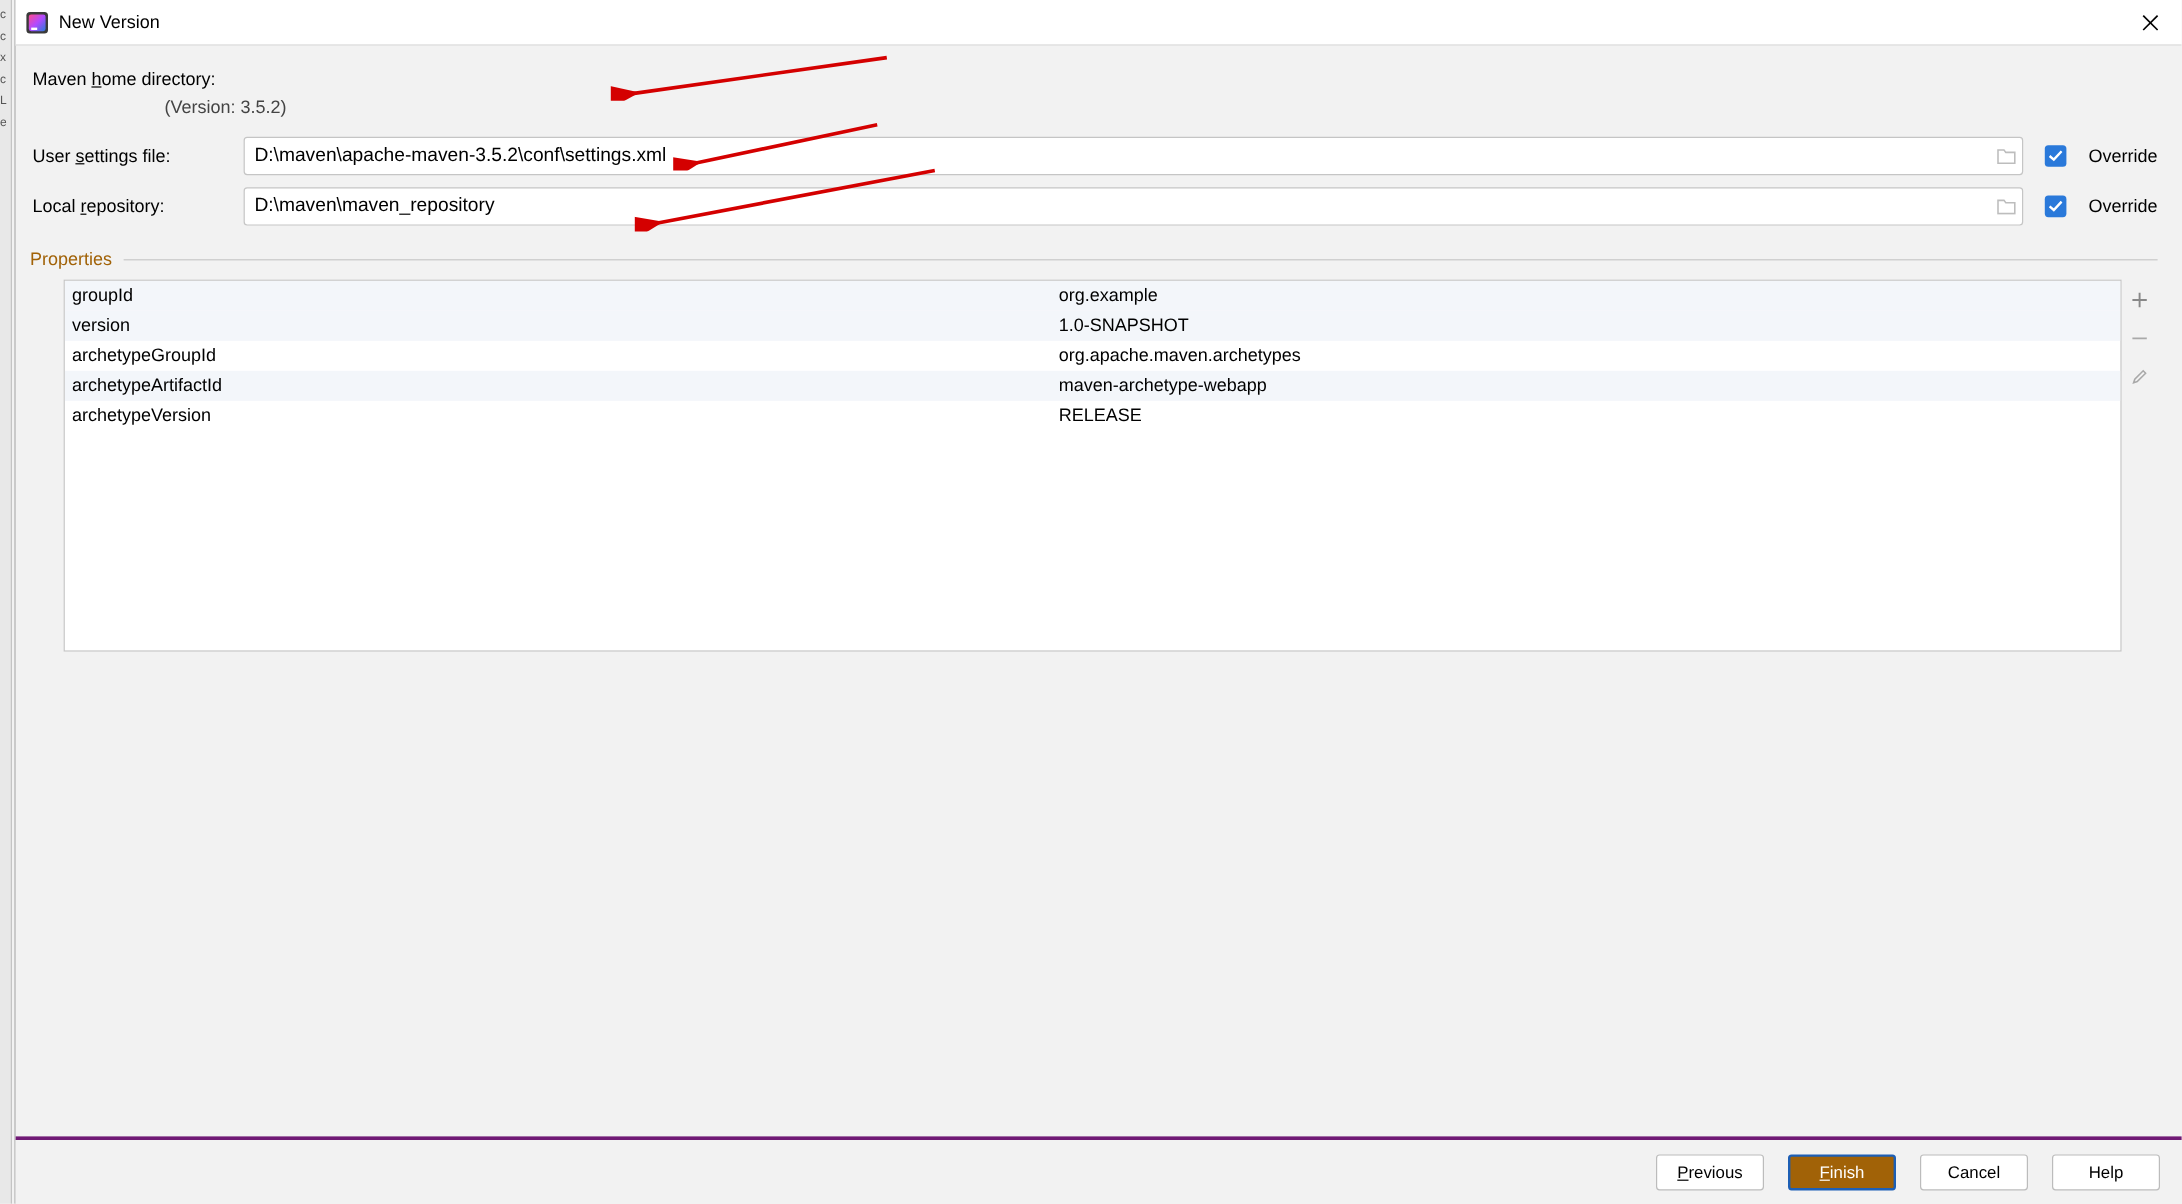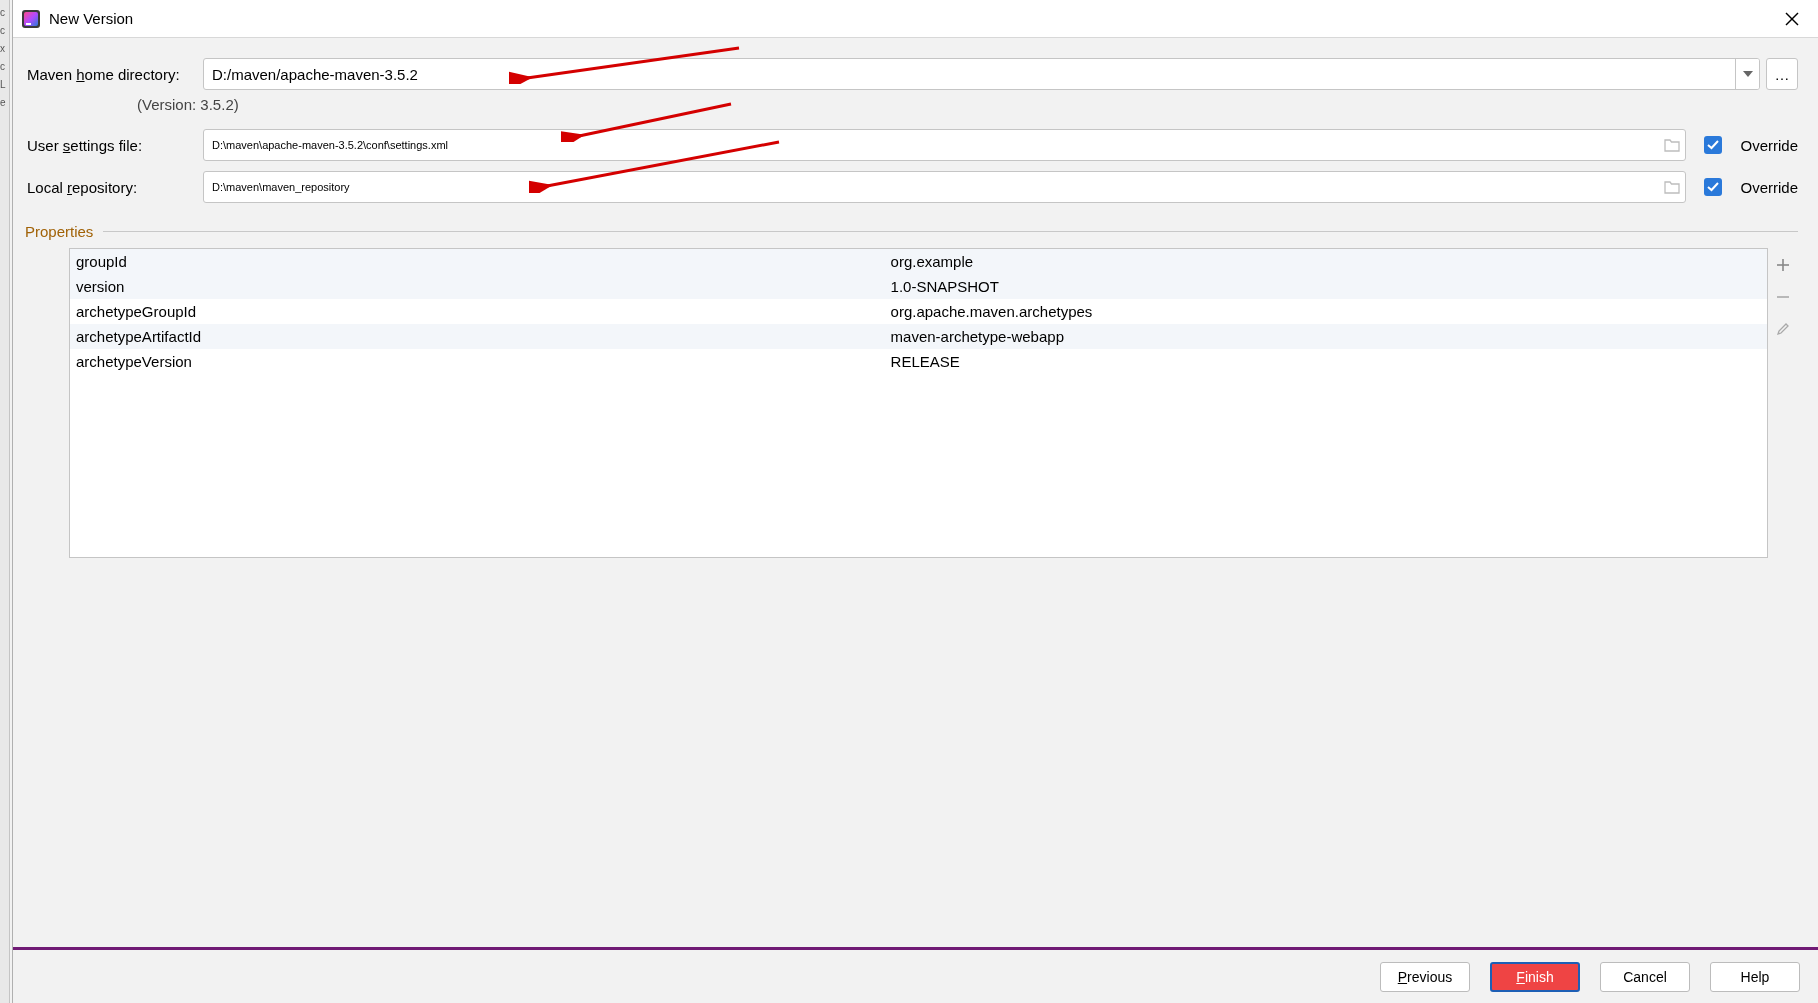--- a/index.html
+++ b/index.html
@@ -127,21 +127,21 @@
   display: flex;
   background: #fff;
   border: 1px solid #c5c5c5;
   border-radius: 3px;
   align-items: center;
 }
 .text-field input[type=text] {
   flex: 1;
   border: none;
   padding: 0 8px;
-  font-size: 11px;
+  font-size: 16px;
   font-family: inherit;
   outline: none;
   background: transparent;
 }
 .folder-icon {
   width: 26px; height: 100%;
   display: flex; align-items: center; justify-content: center;
   color: #bdbdbd;
   cursor: pointer;
 }
@@ -168,21 +168,21 @@
 .section-header span { color: #a16207; text-align: right; }
 .section-header .line {
   flex: 1;
   height: 1px;
   background: #c8c8c8;
   margin-left: 10px;
 }
 .props-area {
   display: flex;
   align-items: stretch;
-  margin-left: 44px;
+  margin-left: 28px;
 }
 .props-table {
   flex: 1;
   border: 1px solid #c5c5c5;
   background: #fff;
   height: 310px;
   overflow: hidden;
 }
 .props-table .row {
   display: flex;
@@ -228,21 +228,21 @@
   height: 30px;
   padding: 0 16px;
   border: 1px solid #bcbcbc;
   border-radius: 3px;
   background: #fff;
   font-size: 14px;
   font-family: inherit;
   cursor: pointer;
 }
 .btn.primary {
-  background: #ef4444;
+  background: #a16207;
   border: 2px solid #1d5fb5;
   color: #fff;
   font-weight: 500;
   text-align: center;
 }
 .arrow {
   position: absolute;
   pointer-events: none;
 }
 </style>
@@ -281,31 +281,20 @@
           <line x1="1" y1="1" x2="13" y2="13" stroke="#000" stroke-width="1.4"></line>
           <line x1="13" y1="1" x2="1" y2="13" stroke="#000" stroke-width="1.4"></line>
         </svg>
     </div>
   </div>
 
   <div class="content">
 
     <div class="form-row">
       <div class="form-label">Maven <span class="underline">h</span>ome directory:</div>
-      <div class="combo-wrap">
-        <div class="combo">
-          <input type="text" value="D:/maven/apache-maven-3.5.2" style="">
-          <div class="combo-drop">
-            <svg viewBox="0 0 10 8">
-                <polygon points="0,1 10,1 5,7" fill="#666"></polygon>
-              </svg>
-          </div>
-        </div>
-        <div class="sq-btn">…</div>
-      </div>
     </div>
 
     <div class="version-line">(Version: 3.5.2)</div>
 
     <div class="form-row">
       <div class="form-label">User <span class="underline">s</span>ettings file:</div>
       <div class="text-field">
         <input type="text" value="D:\maven\apache-maven-3.5.2\conf\settings.xml" style="">
         <div class="folder-icon">
           <svg width="16" height="14" viewBox="0 0 16 14">

